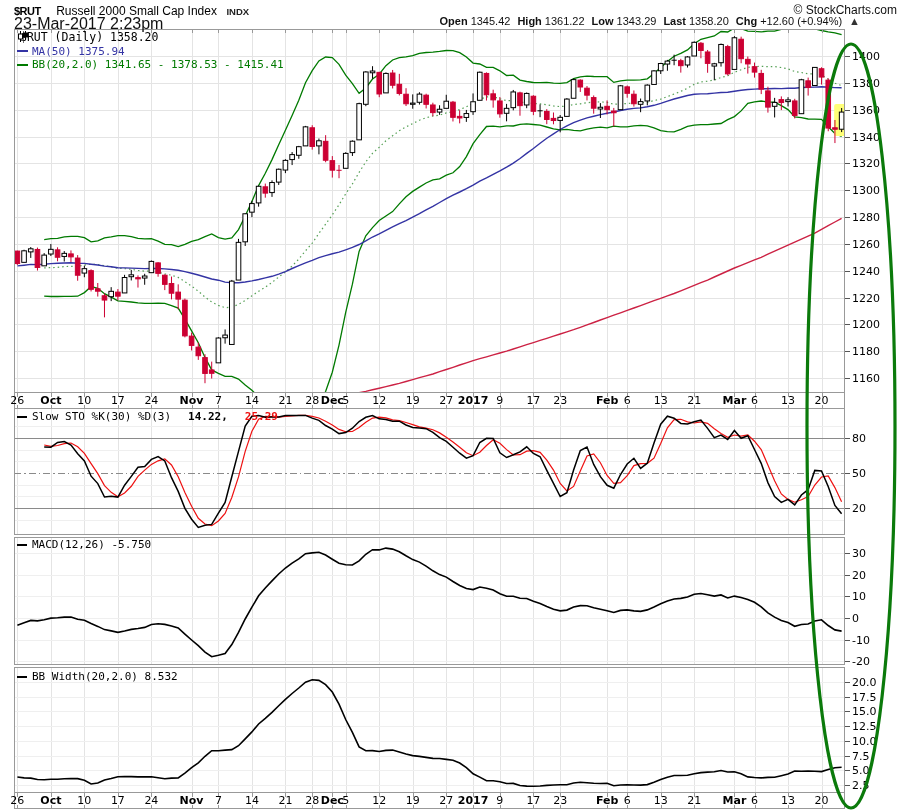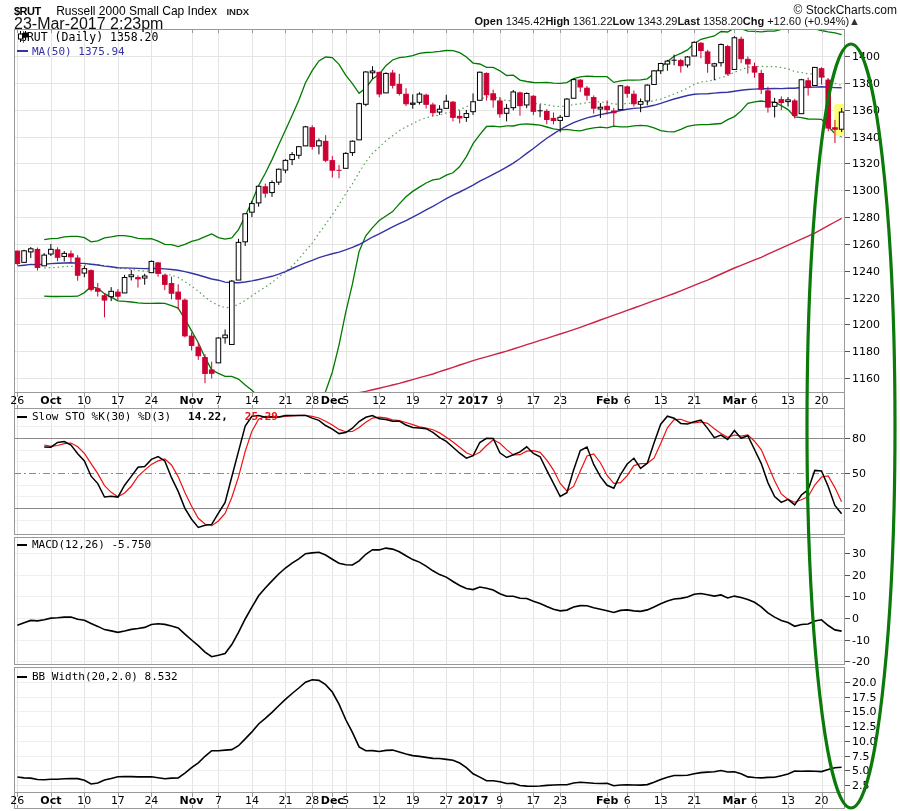--- a/index.html
+++ b/index.html
@@ -6,21 +6,21 @@
   #wrap{position:relative;width:900px;height:811px;background:#fff;overflow:hidden;
         font-family:"Liberation Sans",sans-serif;}
   svg{position:absolute;left:0;top:0;}
   
   #hdr1{position:absolute;left:14px;top:1px;width:872px;height:14px;white-space:nowrap;}
   .sym{font-weight:bold;font-size:11px;letter-spacing:-0.5px;}
   .name{font-size:12px;margin-left:11px;}
   .exch{font-size:9.5px;margin-left:5px;font-weight:bold;color:#222;}
   #copyright{position:absolute;right:3px;top:3px;font-size:12px;color:#111;}
   #datetime{position:absolute;left:14px;top:15px;font-size:16px;color:#111;}
-  #quote{position:absolute;right:40px;top:15px;font-size:11px;color:#111;display:flex;white-space:nowrap;}
+  #quote{position:absolute;right:40px;top:15px;font-size:11px;color:#111;display:flex;gap:7px;white-space:nowrap;}
   #quote b{font-weight:bold;}
   .qpair span{margin-left:3px;}
   
   #legend{position:absolute;left:17px;top:31px;font-family:"DejaVu Sans Mono",monospace;
           font-size:11px;line-height:13.5px;white-space:nowrap;}
   .lgrow{display:flex;align-items:center;}
   .swatch{display:inline-block;width:11px;height:2px;margin-right:4px;}
   #lg-title{font-size:11.5px;color:#000;}
   
   .plabel{position:absolute;left:17px;font-family:"DejaVu Sans Mono",monospace;font-size:11px;
@@ -750,20 +750,24 @@
             <line x1="8.5" y1="0" x2="8.5" y2="9" stroke="#000"></line>
             <rect x="6.5" y="2" width="4" height="4" fill="#000" stroke="#000"></rect>
           </svg>
       </span>
       <span id="lg-title">$RUT (Daily) 1358.20</span>
     </div>
     <div class="lgrow">
       <span class="swatch" id="sw-ma50" style="background: rgb(52, 52, 164);"></span>
       <span id="lg-ma50" style="color: rgb(52, 52, 164);">MA(50) 1375.94</span>
     </div>
+    <div class="lgrow">
+      <span class="swatch" id="sw-bb" style="background: rgb(0, 122, 0);"></span>
+      <span id="lg-bb" style="color: rgb(0, 122, 0);">BB(20,2.0) 1341.65 - 1378.53 - 1415.41</span>
+    </div>
   </div>
 
   <div class="plabel" id="sto-label">
     <span class="pdash"></span>
     <span>Slow STO %K(30) %D(3)</span>
     <span class="spc">14.22,</span>
     <span class="spc" id="sto-d-val" style="color: rgb(238, 17, 17);">25.29</span>
   </div>
   <div class="plabel" id="macd-label">
     <span class="pdash"></span>

